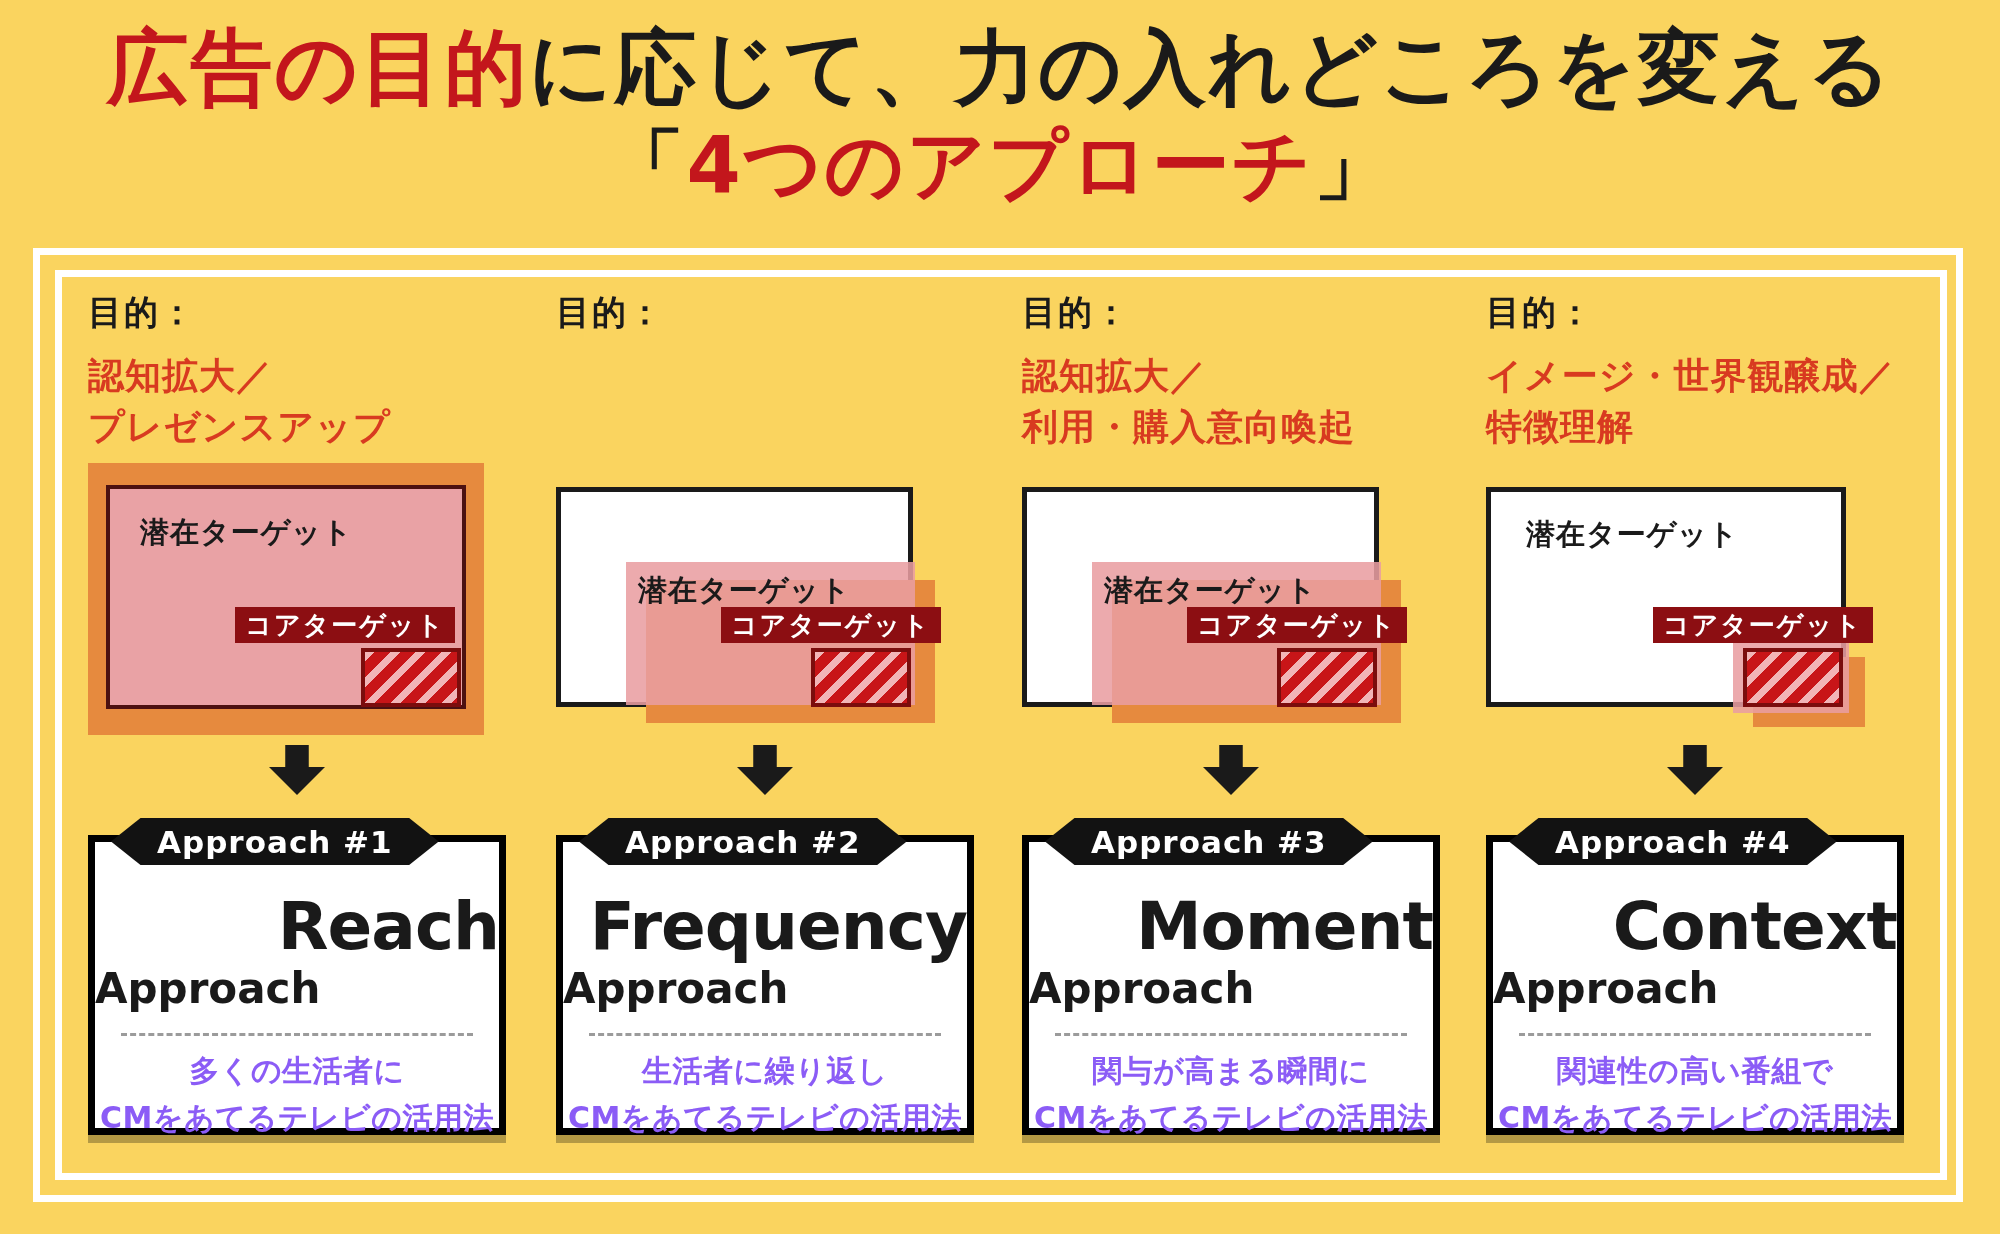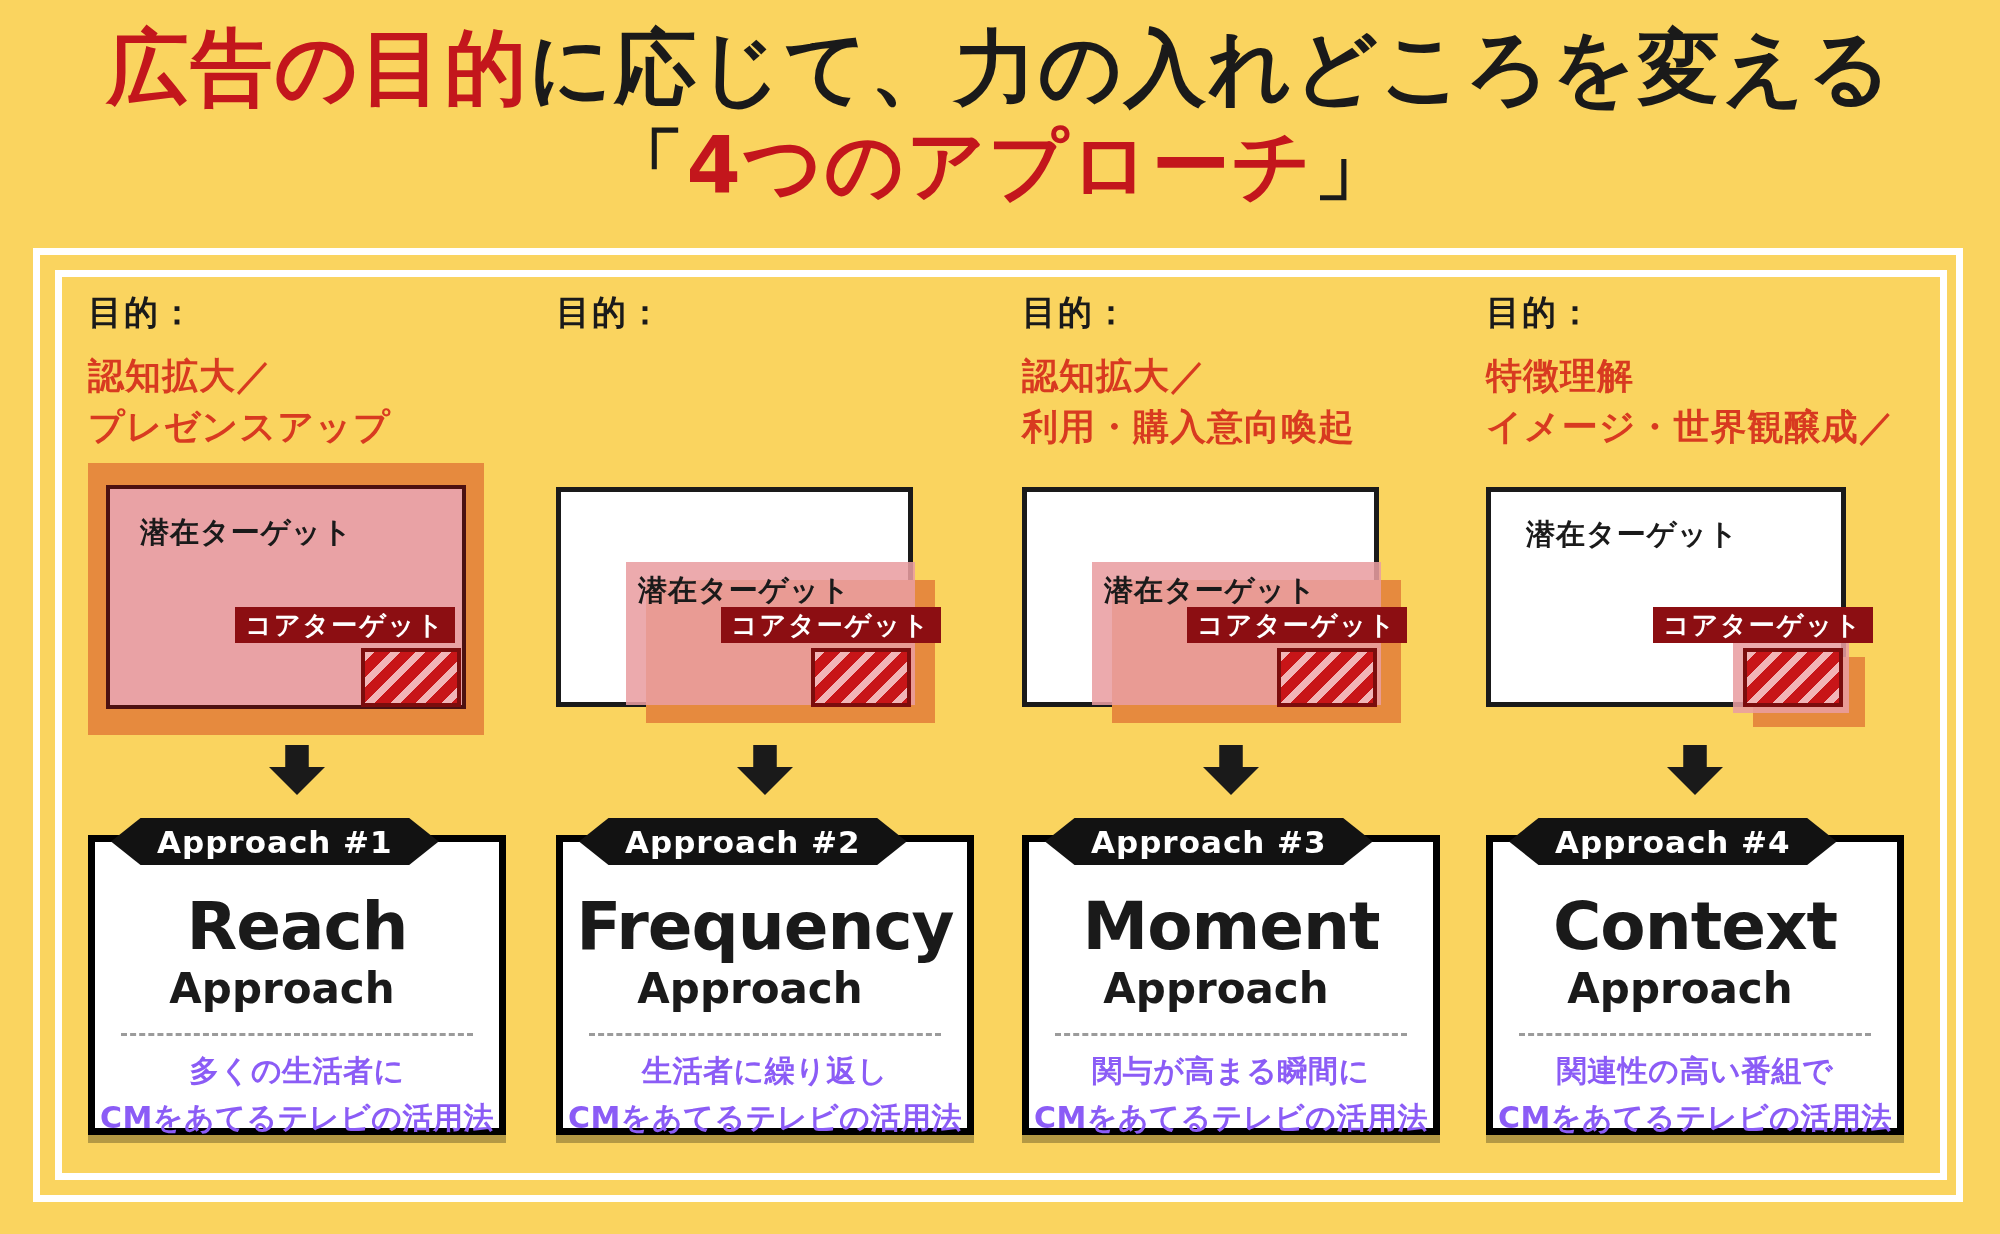--- a/index.html
+++ b/index.html
@@ -47,22 +47,22 @@
   .arrow-wrap { height:70px; display:flex; justify-content:center; align-items:center; }
   .arrow { width:56px; height:50px; background:#1a1a1a;
            clip-path:polygon(29% 0,71% 0,71% 44%,100% 44%,50% 100%,0 44%,29% 44%); }
 
   
   .card { position:relative; margin-top:30px; width:418px; height:300px; background:#ffffff;
           border:7px solid #000000; box-shadow:0 8px 0 rgba(0,0,0,0.28); }
   .badge { position:absolute; top:-24px; left:16px; height:47px; background:#121212; color:#ffffff;
            font-size:31px; font-weight:bold; letter-spacing:1px; display:inline-flex; align-items:center;
            padding:0 46px; clip-path:polygon(9% 0,91% 0,100% 50%,91% 100%,9% 100%,0 50%); }
-  .card-title { margin-top:52px; text-align:center; font-size:66px; font-weight:bold; color:#1a1a1a; line-height:1; letter-spacing:-1px; }
-  .card-sub { text-align:center; padding-right:30px; font-size:42px; font-weight:bold; color:#1a1a1a; margin-top:4px; }
+  .card-title { margin-top:52px; text-align:right; font-size:66px; font-weight:bold; color:#1a1a1a; line-height:1; letter-spacing:-1px; }
+  .card-sub { text-align:left; padding-right:30px; font-size:42px; font-weight:bold; color:#1a1a1a; margin-top:4px; }
   .divider { border-top:3px dashed #9b9b9b; margin:20px 26px 0 26px; }
   .card-desc { margin-top:12px; text-align:center; font-size:30px; font-weight:bold; color:#8b5cf6; line-height:1.55; letter-spacing:0.5px; }
 </style>
 </head>
 <body>
 
 <div class="page">
 
   <header class="title">
     <div class="title-l1">
@@ -161,22 +161,22 @@
         <div>関与が高まる瞬間に</div>
         <div>CMをあてるテレビの活用法</div>
       </div>
     </div>
   </section>
 
   <section class="column col-4">
     <div class="purpose">
       <div class="purpose-label">目的：</div>
       <div class="purpose-text">
+        <div>イメージ・世界観醸成／</div>
         <div>特徴理解</div>
-        <div>イメージ・世界観醸成／</div>
       </div>
     </div>
     <div class="diagram">
       <div class="tbox tbox-white" style="left:0;top:24px;width:360px;height:220px;"></div>
       <div class="tlabel" style="left:40px;top:52px;">潜在ターゲット</div>
       <div class="hl-shadow" style="left:267px;top:194px;width:112px;height:70px;"></div>
       <div class="hl-pink" style="left:247px;top:176px;width:116px;height:74px;"></div>
       <div class="stripes" style="left:257px;top:185px;"></div>
       <div class="core" style="left:167px;top:144px;">コアターゲット</div>
     </div>

